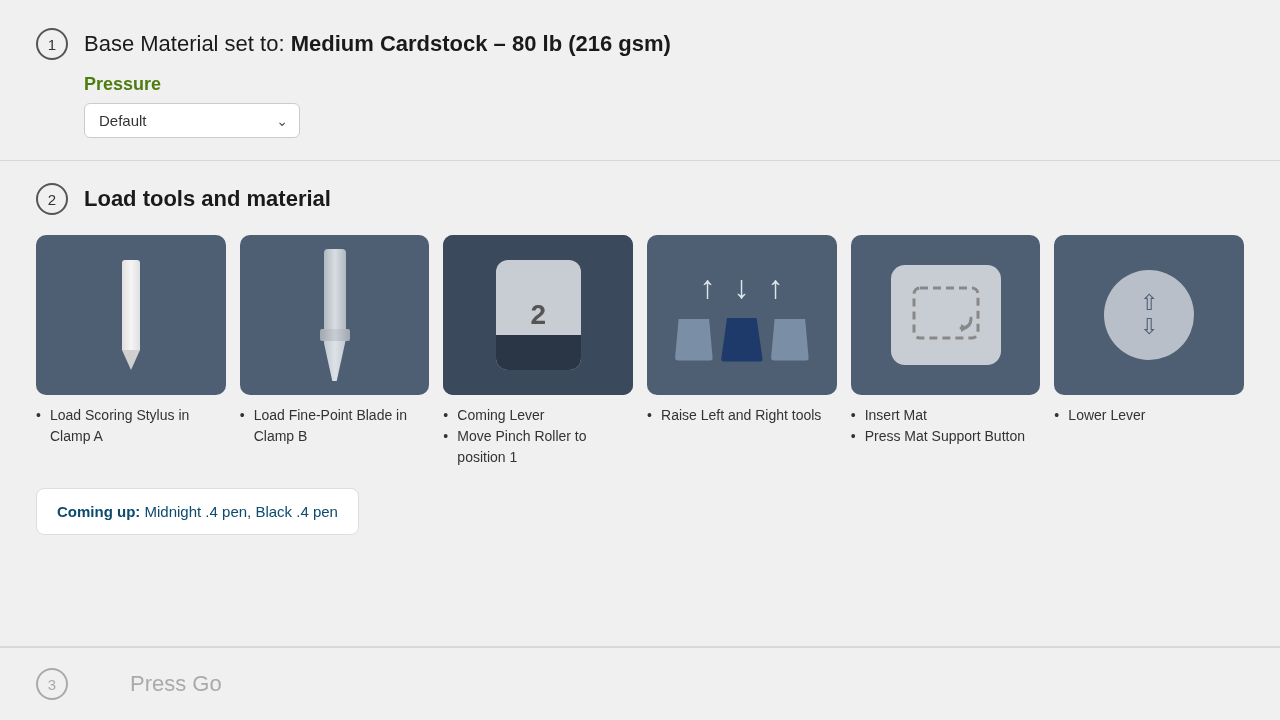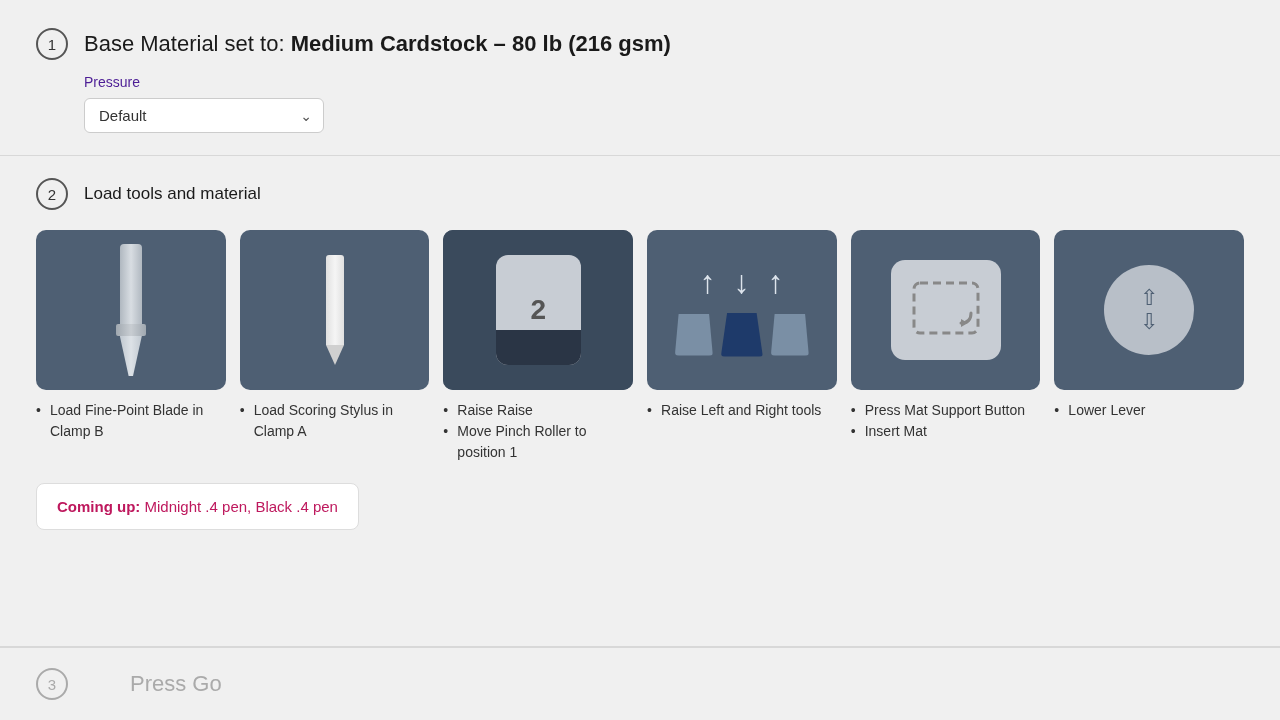--- a/index.html
+++ b/index.html
@@ -56,42 +56,43 @@
       font-weight: 400;
       color: #1a1a1a;
     }
 
     .section-title strong {
       font-weight: 700;
       text-align: right;
     }
 
     .pressure-label {
-      font-size: 14px;
-      color: #4c1d95;
+      font-size: 18px;
+      color: #4d7c0f;
       margin-bottom: 8px;
       margin-left: 48px;
+      font-weight: bold;
     }
 
     .pressure-select-wrapper {
       margin-left: 48px;
       position: relative;
       display: inline-block;
     }
 
     .pressure-select {
       appearance: none;
       background: #fff;
       border: 1px solid #ccc;
       border-radius: 6px;
       padding: 8px 40px 8px 14px;
       font-size: 15px;
       color: #333;
       cursor: pointer;
-      width: 240px;
+      width: 216px;
     }
 
     .pressure-chevron {
       position: absolute;
       right: 12px;
       top: 50%;
       transform: translateY(-50%);
       pointer-events: none;
       color: #555;
       font-size: 14px;
@@ -106,22 +107,22 @@
     }
 
     .section-2-header {
       display: flex;
       align-items: center;
       gap: 16px;
       margin-bottom: 20px;
     }
 
     .tools-title {
-      font-size: 17px;
-      font-weight: 400;
+      font-size: 22px;
+      font-weight: 700;
       color: #1a1a1a;
     }
 
     .cards-row {
       display: flex;
       gap: 14px;
       margin-bottom: 20px;
     }
 
     .card {
@@ -319,21 +320,21 @@
       left: 0;
     }
 
     .coming-up-box {
       background: #fff;
       border: 1px solid #ddd;
       border-radius: 8px;
       padding: 14px 20px;
       display: inline-block;
       font-size: 15px;
-      color: #be185d;
+      color: #0c4a6e;
     }
     .coming-up-box strong {
       font-weight: 600;
     }
 
     
     .section-3 {
       background: #f0f0f0;
       padding: 20px 36px;
       border-top: 1px solid #d8d8d8;
@@ -379,54 +380,54 @@
   <div class="section-2">
     <div class="section-2-header">
       <div class="step-circle">2</div>
       <div class="tools-title">Load tools and material</div>
     </div>
 
     <div class="cards-row">
 
       <div class="card">
         <div class="card-image">
+          <div class="stylus-icon">
+            <div class="stylus-body"></div>
+            <div class="stylus-tip"></div>
+          </div>
+        </div>
+        <ul class="card-bullets">
+          <li>Load Scoring Stylus in Clamp A</li>
+        </ul>
+      </div>
+
+      <div class="card">
+        <div class="card-image">
           <div class="blade-icon">
             <div class="blade-body"></div>
             <div class="blade-collar"></div>
             <div class="blade-tip-section"></div>
           </div>
         </div>
         <ul class="card-bullets">
           <li>Load Fine-Point Blade in Clamp B</li>
-        </ul>
-      </div>
-
-      <div class="card">
-        <div class="card-image">
-          <div class="stylus-icon">
-            <div class="stylus-body"></div>
-            <div class="stylus-tip"></div>
-          </div>
-        </div>
-        <ul class="card-bullets">
-          <li>Load Scoring Stylus in Clamp A</li>
         </ul>
       </div>
 
       <div class="card">
         <div class="card-image">
           <div class="mat-card-bg">
             <div class="mat-box">
               <span class="mat-number">2</span>
               <div class="mat-dark-strip"></div>
             </div>
           </div>
         </div>
         <ul class="card-bullets">
-          <li>Raise Raise</li>
+          <li>Coming Lever</li>
           <li>Move Pinch Roller to position 1</li>
         </ul>
       </div>
 
       <div class="card">
         <div class="card-image">
           <div class="guides-card">
             <div class="arrows-row">
               <span class="arrow-up">↑</span>
               <span class="arrow-down">↓</span>
@@ -452,22 +453,22 @@
 
                 <rect x="8" y="8" width="64" height="50" rx="6" fill="none" stroke="#888" stroke-width="3" stroke-dasharray="8,5"></rect>
 
                 <path d="M 55 48 Q 65 48 65 38" fill="none" stroke="#888" stroke-width="3" stroke-linecap="round"></path>
                 <polygon points="55,44 55,52 62,48" fill="#888"></polygon>
               </svg>
             </div>
           </div>
         </div>
         <ul class="card-bullets">
+          <li>Insert Mat</li>
           <li>Press Mat Support Button</li>
-          <li>Insert Mat</li>
         </ul>
       </div>
 
       <div class="card">
         <div class="card-image">
           <div class="lower-lever-bg">
             <div class="lever-circle">
               <div class="lever-arrows">
                 <span>⇧</span>
                 <span>⇩</span>

